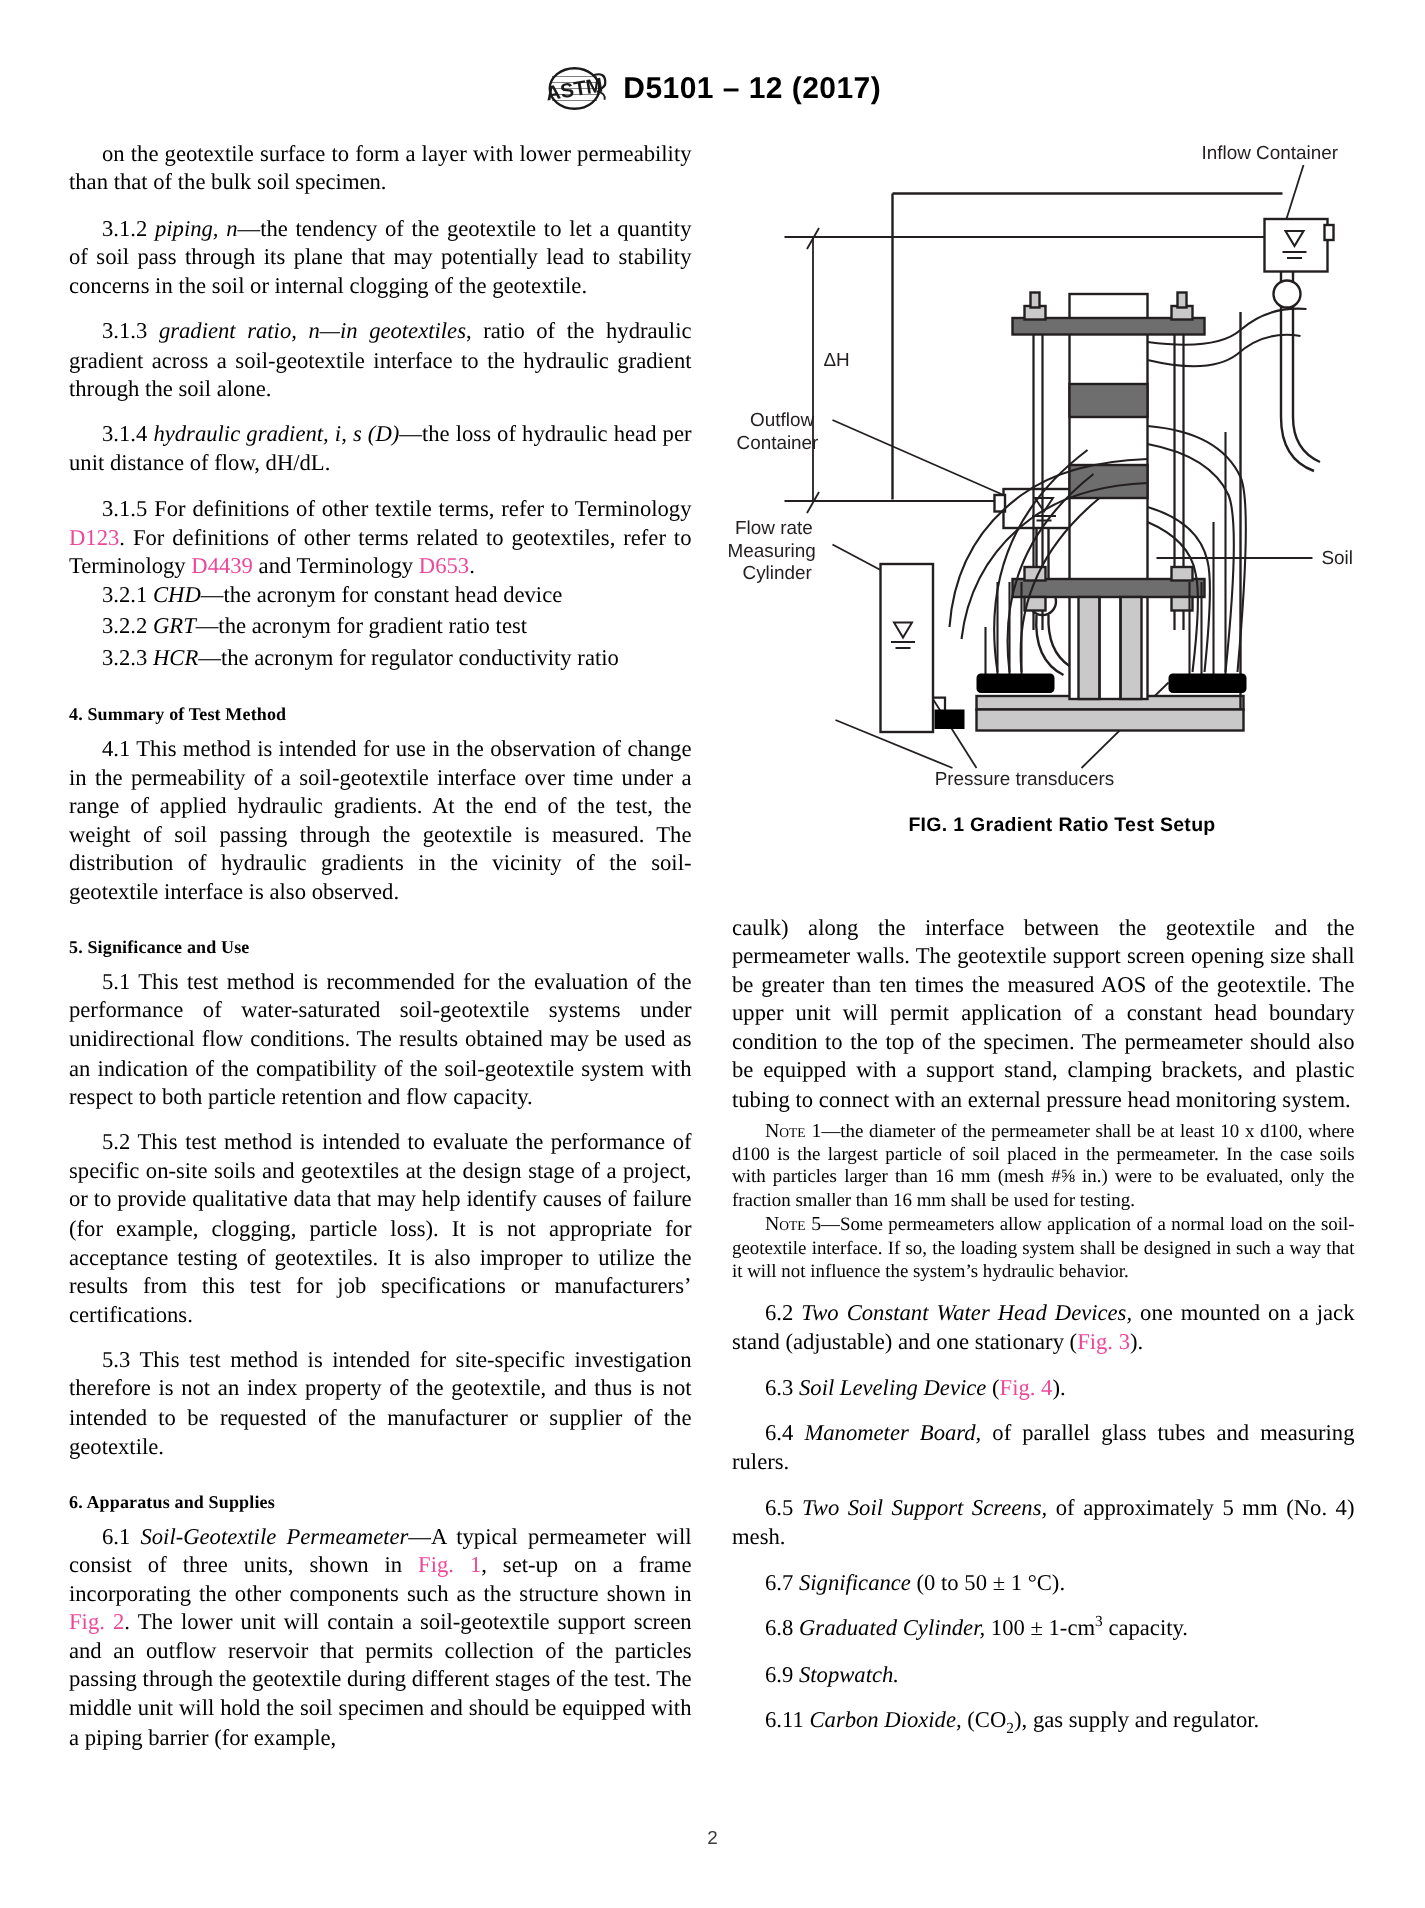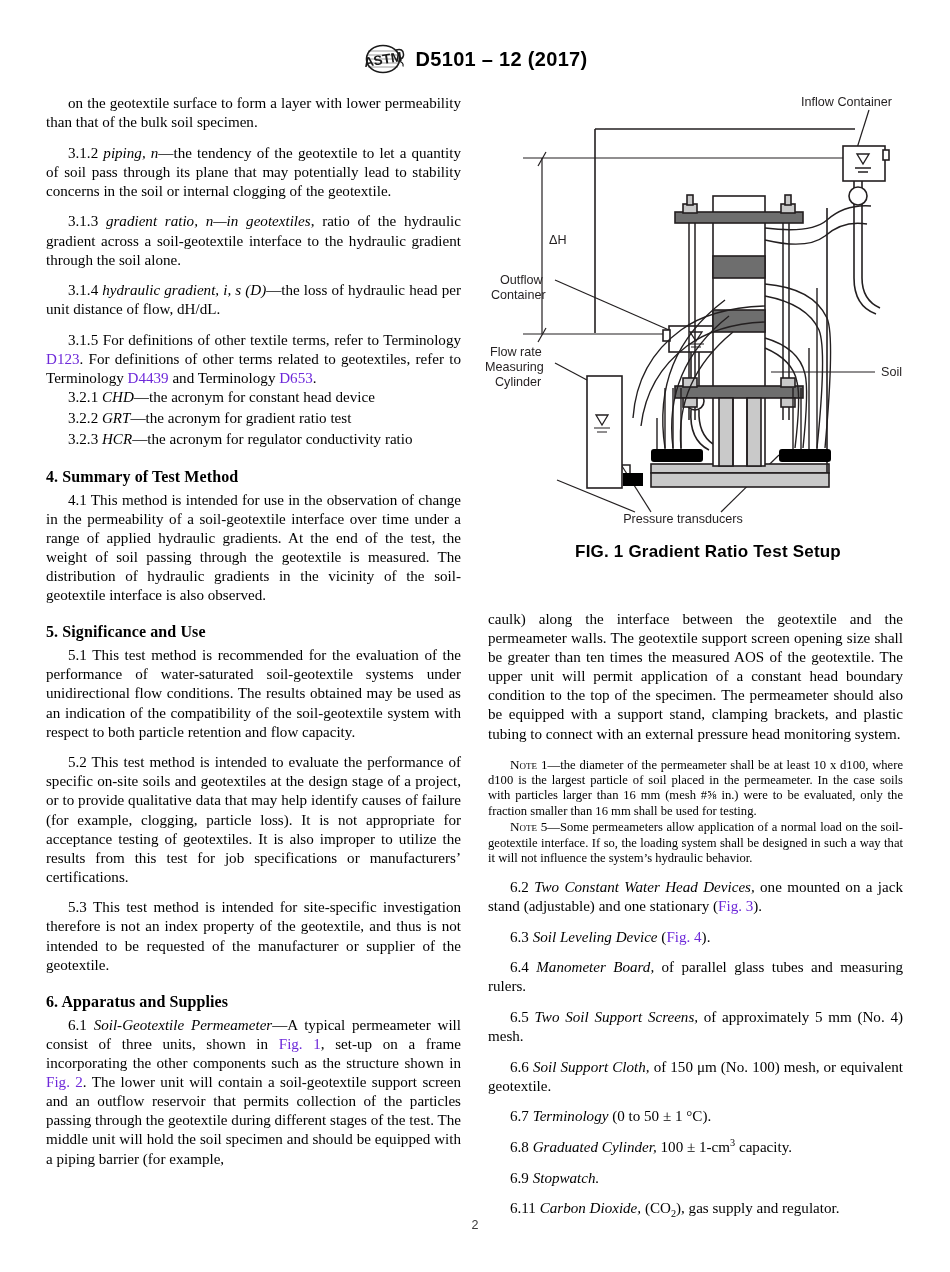--- a/index.html
+++ b/index.html
@@ -58,59 +58,59 @@
     text-indent: 22px;
   }
   p.cont { text-indent: 0; }
   p.gap { margin-top: 11.5px; }
   p.gap-sm { margin-top: 2px; }
 
   h3.section-head {
     margin: 0;
     padding-top: 17px;
     padding-bottom: 5px;
-    font-size: 16px;
+    font-size: 12px;
     font-weight: bold;
     text-align: left;
     text-indent: 0;
     letter-spacing: 0.1px;
   }
 
   i, em { font-style: italic; }
   .ref {
-    color: #6d28d9;
+    color: #ec4899;
     font-style: normal;
   }
 
   .note {
     font-size: 12.6px;
     line-height: 15.4px;
     text-indent: 22px;
     margin: 0;
     text-align: justify;
   }
-  .note-first { margin-top: 13px; }
+  .note-first { margin-top: 2px; }
   .note-label {
     font-variant: small-caps;
     font-size: 13.2px;
   }
   sup { font-size: 0.68em; vertical-align: super; line-height: 0; }
   sub { font-size: 0.68em; vertical-align: sub; line-height: 0; }
 
   
   .figure-block {
     position: absolute;
     left: 483px;
     top: 88px;
     width: 450px;
   }
   .figure-svg { display: block; }
   .fig-caption {
     font-family: "Liberation Sans", "DejaVu Sans", sans-serif;
-    font-size: 17px;
+    font-size: 13px;
     font-weight: bold;
     text-align: center;
     margin-top: 4px;
     letter-spacing: 0.2px;
   }
 
   
   .page-number {
     position: absolute;
     left: 0;
@@ -363,28 +363,24 @@
   <p class="gap">
     <span>6.4</span>
     <i>Manometer Board,</i><span> of parallel glass tubes and measuring rulers.</span>
   </p>
 
   <p class="gap">
     <span>6.5</span>
     <i>Two Soil Support Screens,</i><span> of approximately 5 mm (No. 4) mesh.</span>
   </p>
 
-  <p class="gap">
-    <span>6.6</span>
-    <i>Soil Support Cloth,</i><span> of 150 μm (No. 100) mesh, or equivalent geotextile.</span>
-  </p>
 
   <p class="gap">
     <span>6.7</span>
-    <i>Terminology</i><span> (0 to 50 ± 1 °C).</span>
+    <i>Significance</i><span> (0 to 50 ± 1 °C).</span>
   </p>
 
   <p class="gap">
     <span>6.8</span>
     <i>Graduated Cylinder,</i><span> 100 ± 1-cm</span><sup>3</sup><span> capacity.</span>
   </p>
 
   <p class="gap">
     <span>6.9</span>
     <i>Stopwatch.</i>

